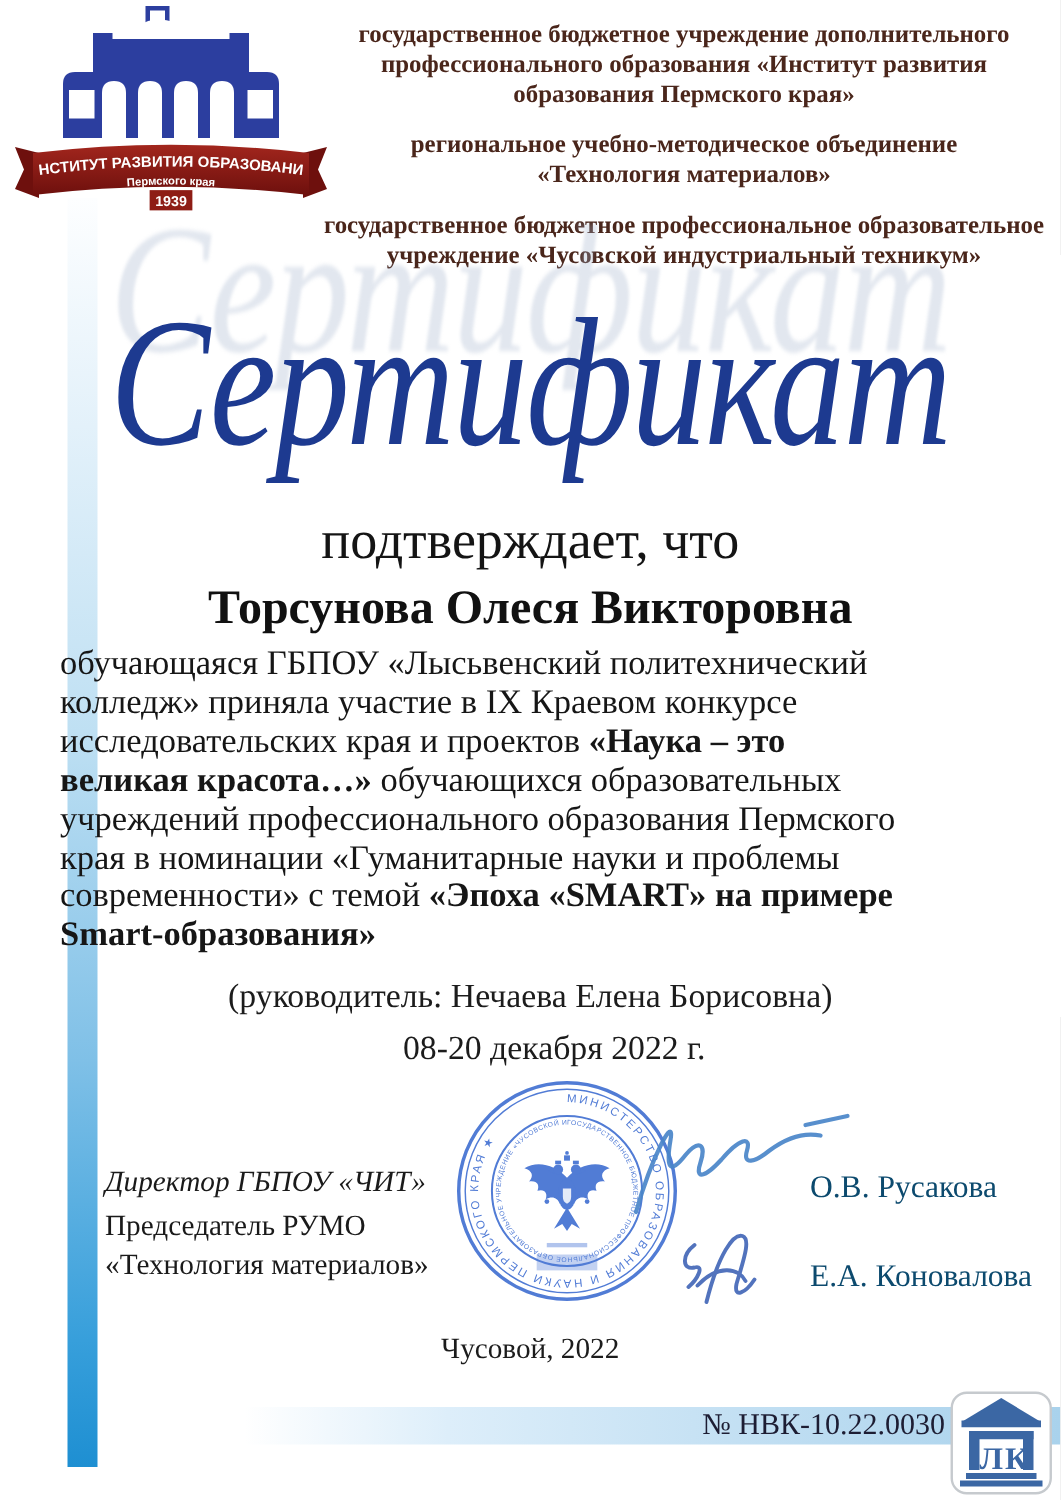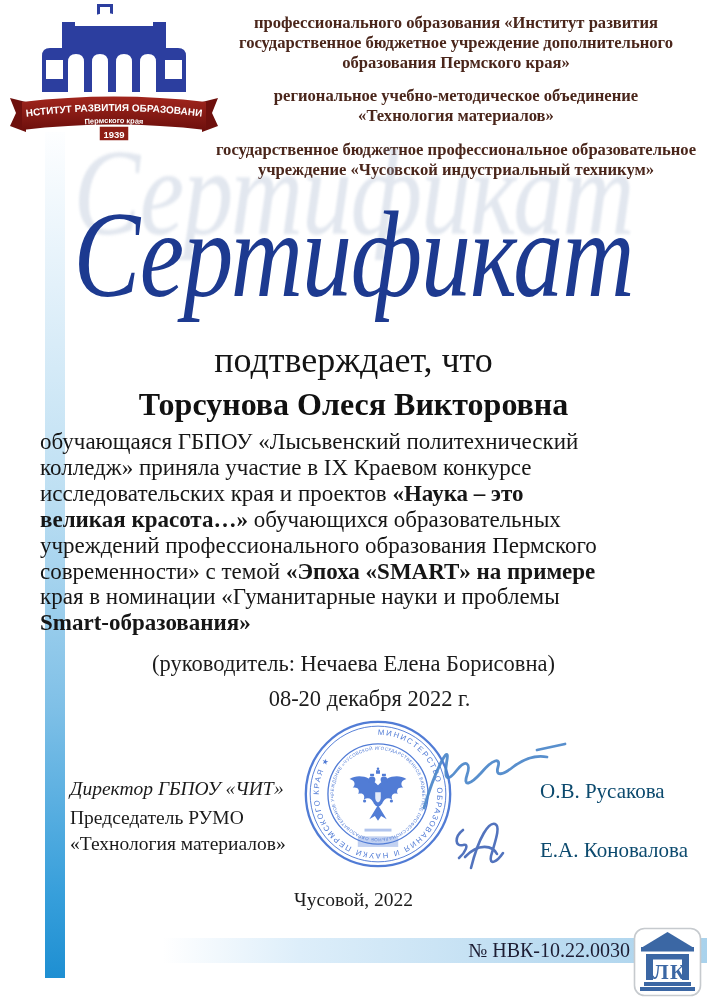--- a/index.html
+++ b/index.html
@@ -111,22 +111,22 @@
       <text font-family="Liberation Sans, sans-serif" font-weight="bold" font-size="7.5" fill="#ffffff">
         <textPath href="#ribArc2" startOffset="50%" text-anchor="middle">Пермского края</textPath>
       </text>
       <rect x="89" y="122" width="30" height="15" fill="#8e1d15" stroke="#ffffff" stroke-width="1.5"></rect>
       <text x="104" y="133.5" text-anchor="middle" font-family="Liberation Sans, sans-serif" font-weight="bold" font-size="9.5" fill="#ffffff">1939</text>
     </g>
   </svg>
 
   <div class="header-orgs">
     <div class="org-block">
+        <div>государственное бюджетное учреждение дополнительного</div>
         <div>профессионального образования «Институт развития</div>
-        <div>государственное бюджетное учреждение дополнительного</div>
         <div>образования Пермского края»</div>
       </div>
     <div class="org-block">
         <div>региональное учебно-методическое объединение</div>
         <div>«Технология материалов»</div>
       </div>
     <div class="org-block">
         <div>государственное бюджетное профессиональное образовательное</div>
         <div>учреждение «Чусовской индустриальный техникум»</div>
       </div>
@@ -137,22 +137,22 @@
   <div class="confirm-line">подтверждает, что</div>
 
   <div class="recipient-name">Торсунова Олеся Викторовна</div>
 
   <div class="body-par">
       <div><span>обучающаяся ГБПОУ «Лысьвенский политехнический</span></div>
       <div><span>колледж» приняла участие в IX Краевом конкурсе</span></div>
       <div><span>исследовательских края и проектов </span><b>«Наука – это</b></div>
       <div><b>великая красота…»</b><span> обучающихся образовательных</span></div>
       <div><span>учреждений профессионального образования Пермского</span></div>
+      <div><span>края в номинации «Гуманитарные науки и проблемы</span></div>
       <div><span>современности» с темой </span><b>«Эпоха «SMART» на примере</b></div>
-      <div><span>края в номинации «Гуманитарные науки и проблемы</span></div>
       <div><b>Smart-образования»</b></div>
     </div>
 
   <div class="supervisor-line">(руководитель: Нечаева Елена Борисовна)</div>
   <div class="date-line">08-20 декабря 2022 г.</div>
 
   <div class="sig-role" style="top:778px;font-style:italic;">Директор ГБПОУ «ЧИТ»</div>
   <div class="sig-role" style="top:807px;">Председатель РУМО</div>
   <div class="sig-role" style="top:833px;">«Технология материалов»</div>
   <div class="sig-name" style="top:779px;">О.В. Русакова</div>

